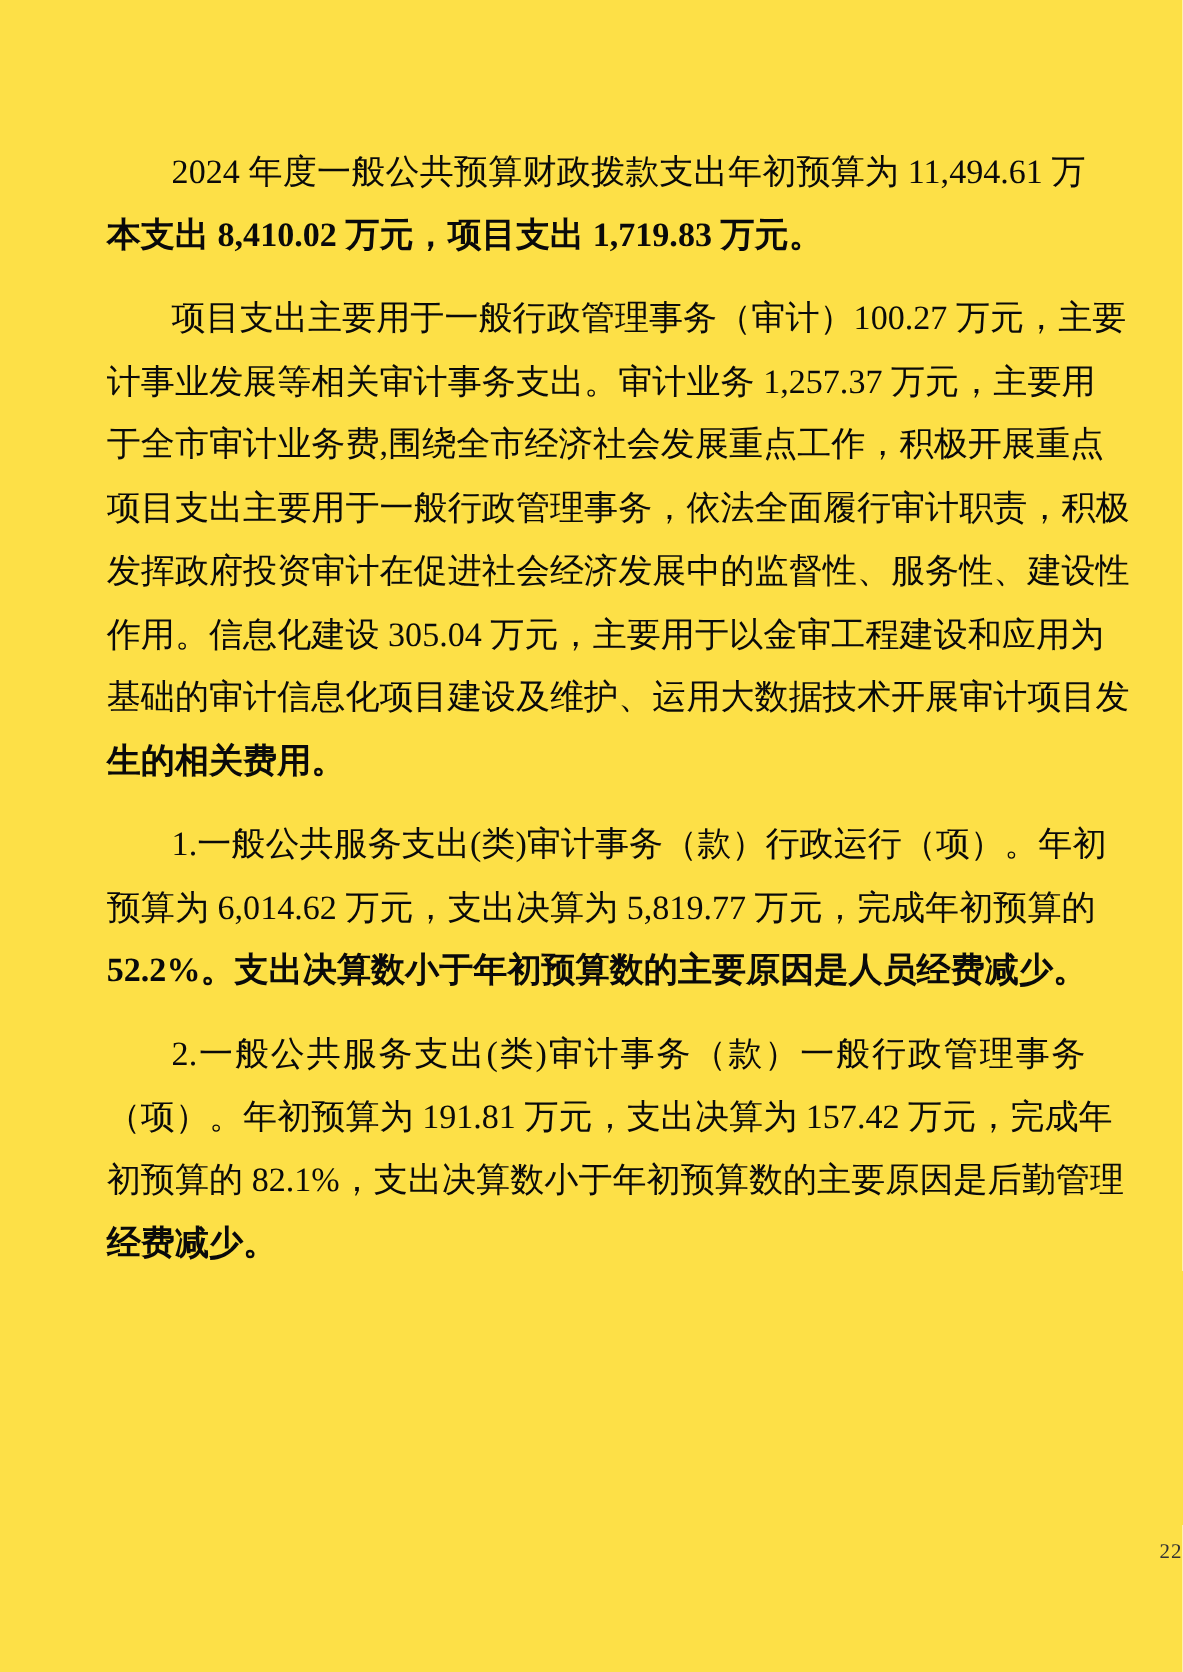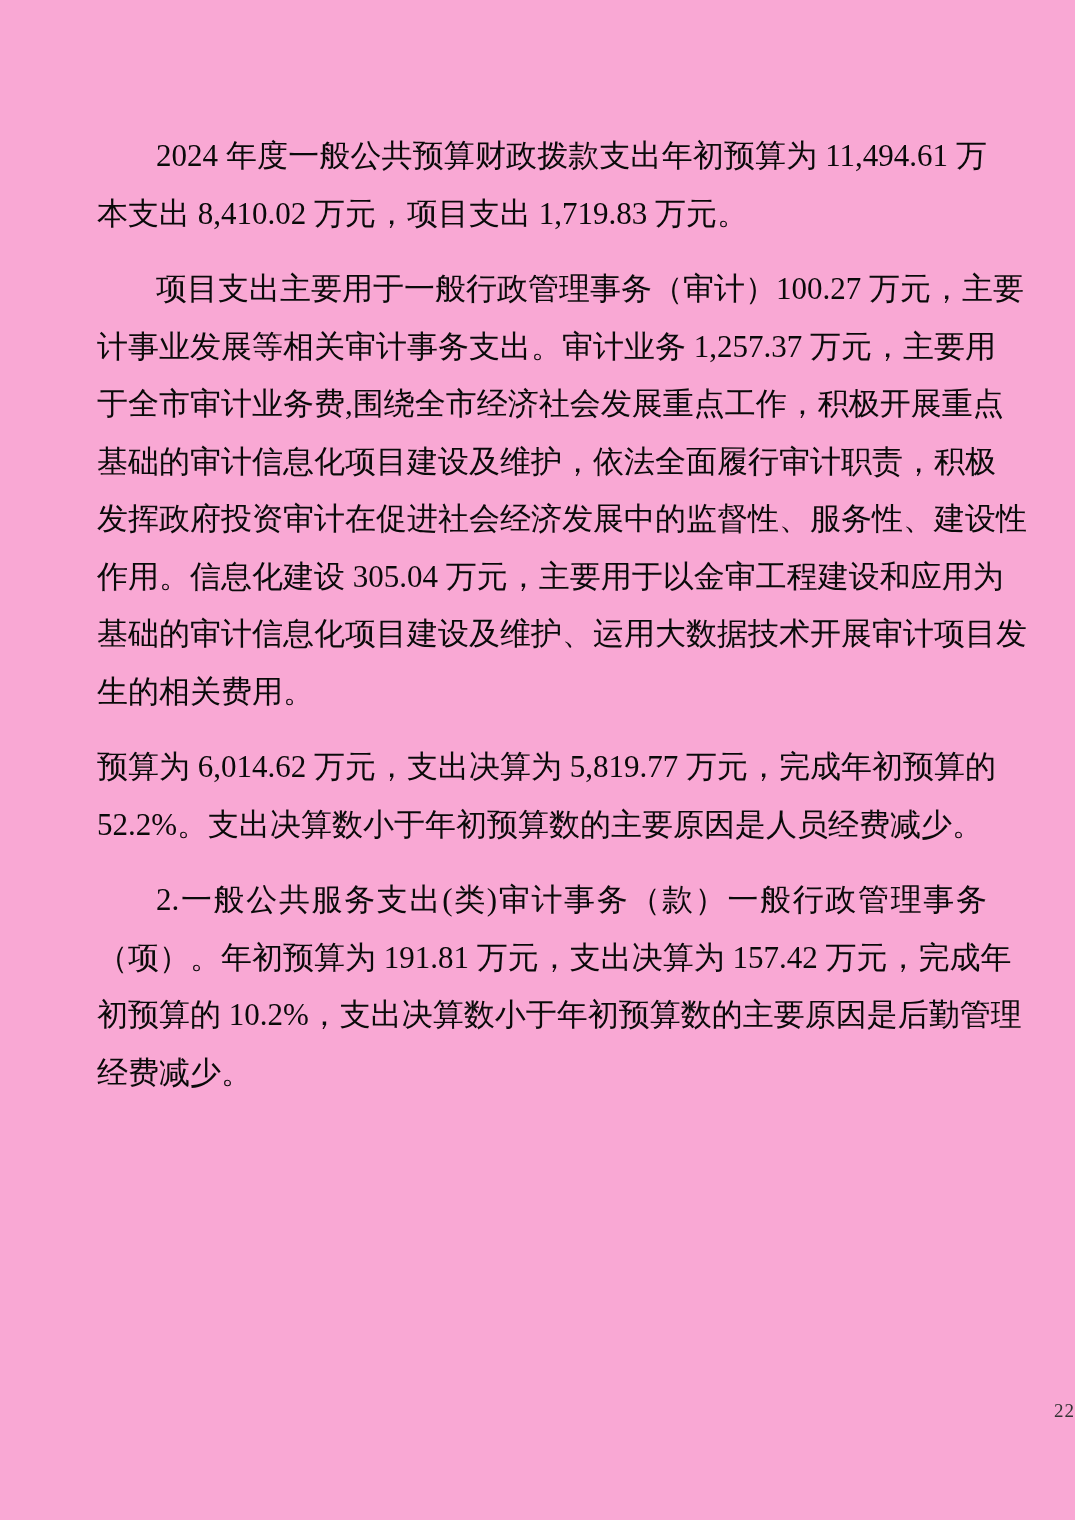--- a/index.html
+++ b/index.html
@@ -4,21 +4,21 @@
 <style>
   html, body {
     margin: 0;
     padding: 0;
     background: #ffffff;
   }
   .page {
     position: relative;
     width: 1075px;
     height: 1520px;
-    background: #f9a8d4;
+    background: #fde047;
     overflow: hidden;
     font-family: "Liberation Serif", "DejaVu Serif", serif;
     color: #000000;
   }
   .content {
     position: absolute;
     left: 97px;
     top: 127px;
     width: 890px;
   }
@@ -33,20 +33,21 @@
     text-align: justify;
     text-align-last: justify;
     text-justify: inter-character;
     color: #0a0a0a;
   }
   .line.first {
     padding-left: 59px;
   }
   .line.last {
     text-align-last: left;
+    font-weight: bold;
   }
   .page-number {
     position: absolute;
     top: 1400px;
     left: 0;
     width: 100%;
     text-align: right;
     font-size: 19px;
     line-height: 22px;
     color: #333333;
@@ -59,31 +60,32 @@
 <div class="page">
   <div class="content" id="doc-body">
       <div class="paragraph">
         <div class="line first">2024 年度一般公共预算财政拨款支出年初预算为 11,494.61 万</div>
         <div class="line last">本支出 8,410.02 万元，项目支出 1,719.83 万元。</div>
       </div>
       <div class="paragraph">
         <div class="line first">项目支出主要用于一般行政管理事务（审计）100.27 万元，主要</div>
         <div class="line">计事业发展等相关审计事务支出。审计业务 1,257.37 万元，主要用</div>
         <div class="line">于全市审计业务费,围绕全市经济社会发展重点工作，积极开展重点</div>
-        <div class="line">基础的审计信息化项目建设及维护，依法全面履行审计职责，积极</div>
+        <div class="line">项目支出主要用于一般行政管理事务，依法全面履行审计职责，积极</div>
         <div class="line">发挥政府投资审计在促进社会经济发展中的监督性、服务性、建设性</div>
         <div class="line">作用。信息化建设 305.04 万元，主要用于以金审工程建设和应用为</div>
         <div class="line">基础的审计信息化项目建设及维护、运用大数据技术开展审计项目发</div>
         <div class="line last">生的相关费用。</div>
       </div>
       <div class="paragraph">
+        <div class="line first">1.一般公共服务支出(类)审计事务（款）行政运行（项）。年初</div>
         <div class="line">预算为 6,014.62 万元，支出决算为 5,819.77 万元，完成年初预算的</div>
         <div class="line last">52.2%。支出决算数小于年初预算数的主要原因是人员经费减少。</div>
       </div>
       <div class="paragraph">
         <div class="line first">2.一般公共服务支出(类)审计事务（款）一般行政管理事务</div>
         <div class="line">（项）。年初预算为 191.81 万元，支出决算为 157.42 万元，完成年</div>
-        <div class="line">初预算的 10.2%，支出决算数小于年初预算数的主要原因是后勤管理</div>
+        <div class="line">初预算的 82.1%，支出决算数小于年初预算数的主要原因是后勤管理</div>
         <div class="line last">经费减少。</div>
       </div>
     </div>
   <div class="page-number">22</div>
 </div>
 
 </body></html>

